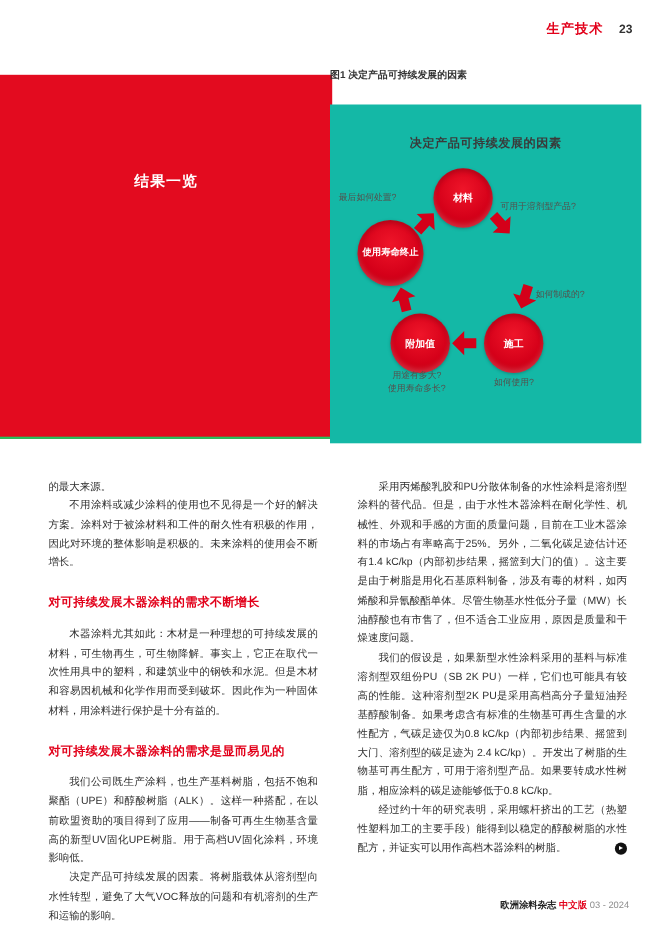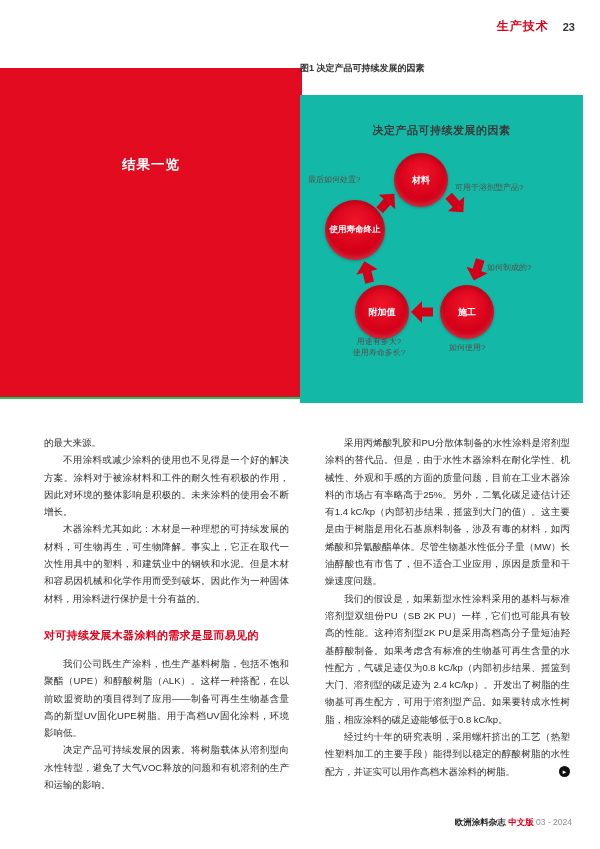--- a/index.html
+++ b/index.html
@@ -108,20 +108,21 @@
       <svg class="flow-arrow a5" viewBox="0 0 24 24">
           <polygon points="12,1 1,12 7.5,12 7.5,23 16.5,23 16.5,12 23,12" fill="#d40019"></polygon>
         </svg>
     </div>
   </div>
 
   <div class="columns">
     <div class="col">
       <p>的最大来源。</p>
       <p class="indent">不用涂料或减少涂料的使用也不见得是一个好的解决方案。涂料对于被涂材料和工件的耐久性有积极的作用，因此对环境的整体影响是积极的。未来涂料的使用会不断增长。</p>
+      <h3>对可持续发展木器涂料的需求不断增长</h3>
       <p class="indent">木器涂料尤其如此：木材是一种理想的可持续发展的材料，可生物再生，可生物降解。事实上，它正在取代一次性用具中的塑料，和建筑业中的钢铁和水泥。但是木材和容易因机械和化学作用而受到破坏。因此作为一种固体材料，用涂料进行保护是十分有益的。</p>
       <h3>对可持续发展木器涂料的需求是显而易见的</h3>
       <p class="indent">我们公司既生产涂料，也生产基料树脂，包括不饱和聚酯（UPE）和醇酸树脂（ALK）。这样一种搭配，在以前欧盟资助的项目得到了应用——制备可再生生物基含量高的新型UV固化UPE树脂。用于高档UV固化涂料，环境影响低。</p>
       <p class="indent">决定产品可持续发展的因素。将树脂载体从溶剂型向水性转型，避免了大气VOC释放的问题和有机溶剂的生产和运输的影响。</p>
     </div>
     <div class="col">
       <p class="indent">采用丙烯酸乳胶和PU分散体制备的水性涂料是溶剂型涂料的替代品。但是，由于水性木器涂料在耐化学性、机械性、外观和手感的方面的质量问题，目前在工业木器涂料的市场占有率略高于25%。另外，二氧化碳足迹估计还有1.4 kC/kp（内部初步结果，摇篮到大门的值）。这主要是由于树脂是用化石基原料制备，涉及有毒的材料，如丙烯酸和异氰酸酯单体。尽管生物基水性低分子量（MW）长油醇酸也有市售了，但不适合工业应用，原因是质量和干燥速度问题。</p>
       <p class="indent">我们的假设是，如果新型水性涂料采用的基料与标准溶剂型双组份PU（SB 2K PU）一样，它们也可能具有较高的性能。这种溶剂型2K PU是采用高档高分子量短油羟基醇酸制备。如果考虑含有标准的生物基可再生含量的水性配方，气碳足迹仅为0.8 kC/kp（内部初步结果、摇篮到大门、溶剂型的碳足迹为 2.4 kC/kp）。开发出了树脂的生物基可再生配方，可用于溶剂型产品。如果要转成水性树脂，相应涂料的碳足迹能够低于0.8 kC/kp。</p>
       <p class="indent">经过约十年的研究表明，采用螺杆挤出的工艺（热塑性塑料加工的主要手段）能得到以稳定的醇酸树脂的水性配方，并证实可以用作高档木器涂料的树脂。</p>
       <div class="end-row">

